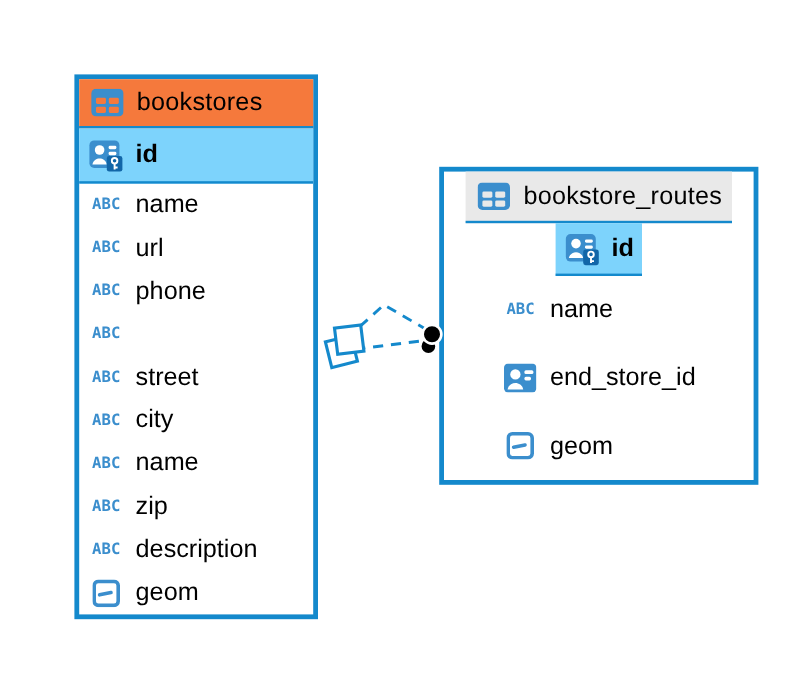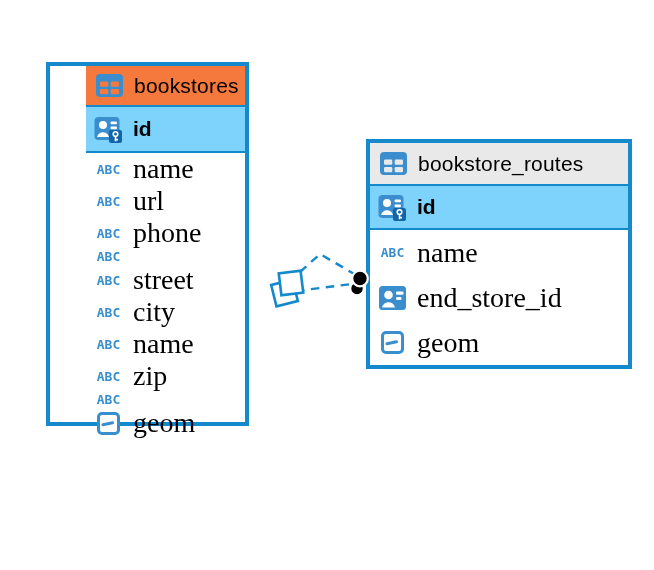--- a/index.html
+++ b/index.html
@@ -21,22 +21,22 @@
   }
   .canvas{position:absolute;inset:0;}
 
   .entity{
     position:absolute;
     border:4px solid var(--accent-blue);
     background:#fff;
     display:flex;
     flex-direction:column;
   }
-  .entity--bookstores{left:46px;top:62px;width:203px;height:364px;padding-left:36px;}
-  .entity--routes{left:366px;top:139px;width:266px;height:230px;}
+  .entity--bookstores{left:62px;top:62px;width:203px;height:454px;}
+  .entity--routes{left:366px;top:139px;width:266px;height:265px;align-items:center;}
 
   .t-header{
     display:flex;align-items:center;gap:9px;
     padding:0 8px;
     flex:none;
     border-bottom:2px solid var(--accent-blue);
   }
   .t-header--orange{background:var(--header-orange);height:41px;}
   .t-header--gray{background:var(--header-gray);height:43px;}
   .t-title{
@@ -54,21 +54,21 @@
   .entity--bookstores .pk-row{height:46px;}
   .entity--routes .pk-row{height:44px;}
   .pk-name{font-size:21px;font-weight:bold;color:var(--text);}
 
   .cols{flex:1;display:flex;flex-direction:column;}
   .col-row{
     flex:1;
     display:flex;align-items:center;gap:9px;
     padding:0 7px;
   }
-  .col-name{font-size:28px;color:var(--text);white-space:nowrap;font-family:Liberation Serif, serif;}
+  .col-name{font-size:21px;color:var(--text);white-space:nowrap;}
 
   .icon-slot{
     width:31px;flex:none;
     display:flex;align-items:center;justify-content:center;
   }
   .abc{
     font-family:"DejaVu Sans Mono", monospace;
     font-size:13px;font-weight:700;
     color:var(--icon-blue);
     letter-spacing:0;
@@ -168,20 +168,21 @@
       <div class="col-row">
         <span class="icon-slot">
             <span class="abc">ABC</span>
           </span>
         <span class="col-name">zip</span>
       </div>
       <div class="col-row">
         <span class="icon-slot">
             <span class="abc">ABC</span>
           </span>
+        <span class="col-name">description</span>
       </div>
       <div class="col-row">
         <span class="icon-slot">
           <svg class="svg-block" width="23" height="23" viewBox="0 0 23 23">
             <rect x="1.5" y="1.5" width="20" height="20" rx="3.5" fill="#fff" class="s-icon" stroke-width="3"></rect>
             <line x1="6" y1="12.7" x2="15.5" y2="10.8" class="s-icon" stroke-width="3" stroke-linecap="round"></line>
           </svg>
         </span>
         <span class="col-name">geom</span>
       </div>

